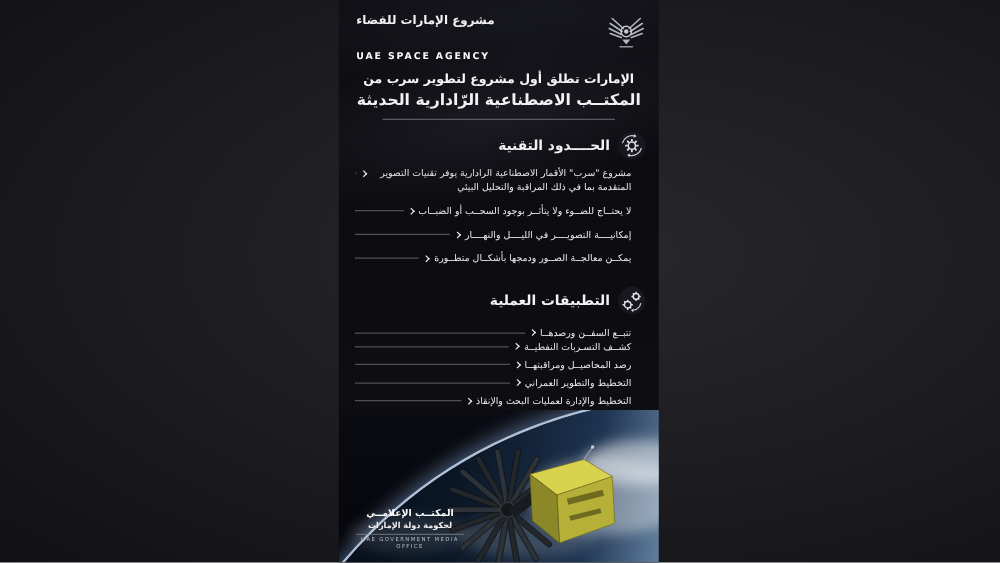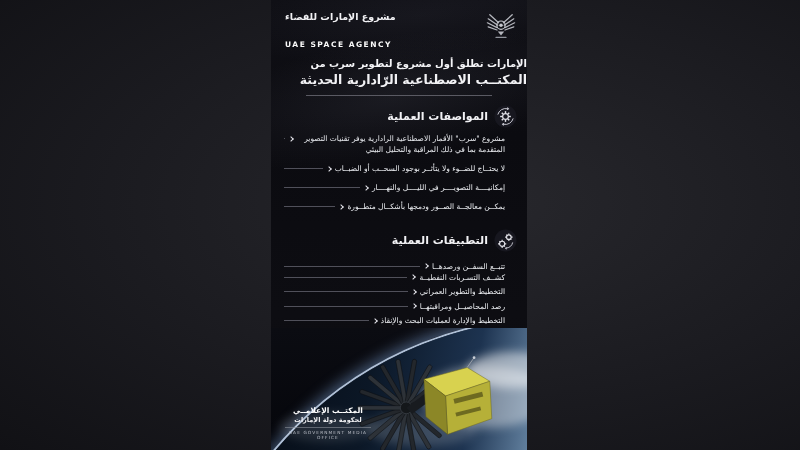--- a/index.html
+++ b/index.html
@@ -20,21 +20,21 @@
   .swoosh2 { position:absolute; top:-30px; left:-40px; width:380px; height:90px;
     border-radius:50%; transform:rotate(-6deg);
     background: radial-gradient(ellipse at center, rgba(90,92,108,0.10), rgba(0,0,0,0) 70%); }
 
   .hdr { position:relative; display:flex; justify-content:space-between; align-items:flex-start;
     padding:11px 10px 0 14px; }
   .agency-ar { font-size:9.5px; font-weight:700; direction:rtl; }
   .agency-en { font-size:7.5px; font-weight:700; letter-spacing:1.5px; margin-top:18px; color:#fafafa; }
   .emblem { width:32px; height:30px; opacity:.92; }
 
-  .titles { position:relative; text-align:right; margin-top:9px; direction:rtl; }
+  .titles { position:relative; text-align:center; margin-top:9px; direction:rtl; }
   .title1 { font-size:10px; font-weight:600; color:#f5f5f8; }
   .title2 { font-size:12.5px; font-weight:800; margin-top:3px; }
   .t-divider { width:186px; height:1px; background:#5a5a63; margin:8px auto 0 auto; }
 
   .sec-head { position:relative; display:flex; direction:rtl; align-items:center; gap:6px;
     padding:0 10px 0 14px; }
   .sec-head .ttl { font-size:11px; font-weight:800; }
   .sec1 { margin-top:9px; }
   .sec2 { margin-top:17px; }
   .icon-badge { width:23px; height:23px; flex:0 0 auto; }
@@ -115,21 +115,21 @@
         <line x1="8.1" y1="8.1" x2="9.5" y2="9.5"></line>
           <line x1="14.5" y1="14.5" x2="15.9" y2="15.9"></line>
         <line x1="15.9" y1="8.1" x2="14.5" y2="9.5"></line>
           <line x1="9.5" y1="14.5" x2="8.1" y2="15.9"></line>
       </g>
       <path d="M4 10 A 8.4 8.4 0 0 1 14 3.9" fill="none" stroke="#cfcfd8" stroke-width="1"></path>
       <path d="M20 14 A 8.4 8.4 0 0 1 10 20.1" fill="none" stroke="#cfcfd8" stroke-width="1"></path>
       <path d="M14 2.2 L16 4.2 L13.4 5.4 Z" fill="#cfcfd8"></path>
       <path d="M10 21.8 L8 19.8 L10.6 18.6 Z" fill="#cfcfd8"></path>
     </svg>
-    <div class="ttl">المواصفات العملية</div>
+    <div class="ttl">الحــــدود التقنية</div>
   </div>
 
   <div class="bullets">
     <div class="bullet">
       <span class="b-text">مشروع "سرب" الأقمار الاصطناعية الرادارية يوفر تقنيات التصوير المتقدمة بما في ذلك المراقبة والتحليل البيئي</span>
       <span class="b-chev"></span>
       <span class="b-line"></span>
     </div>
     <div class="bullet g8">
       <span class="b-text">لا يحتــاج للضــوء ولا يتأثــر بوجود السحــب أو الضبــاب</span>
@@ -180,26 +180,26 @@
       <span class="b-text">تتبــع السفــن ورصدهــا</span>
       <span class="b-chev"></span>
       <span class="b-line"></span>
     </div>
     <div class="bullet">
       <span class="b-text">كشــف التسـربات النفطيــة</span>
       <span class="b-chev"></span>
       <span class="b-line"></span>
     </div>
     <div class="bullet g35">
+      <span class="b-text">رصد المحاصيــل ومراقبتهــا</span>
+      <span class="b-chev"></span>
+      <span class="b-line"></span>
+    </div>
+    <div class="bullet g35">
       <span class="b-text">التخطيط والتطوير العمراني</span>
-      <span class="b-chev"></span>
-      <span class="b-line"></span>
-    </div>
-    <div class="bullet g35">
-      <span class="b-text">رصد المحاصيــل ومراقبتهــا</span>
       <span class="b-chev"></span>
       <span class="b-line"></span>
     </div>
     <div class="bullet g35">
       <span class="b-text">التخطيط والإدارة لعمليات البحث والإنقاذ</span>
       <span class="b-chev"></span>
       <span class="b-line"></span>
     </div>
     <div class="bullet g35">
       <span class="b-text">مراقبة الازدحــام المــروري</span>

